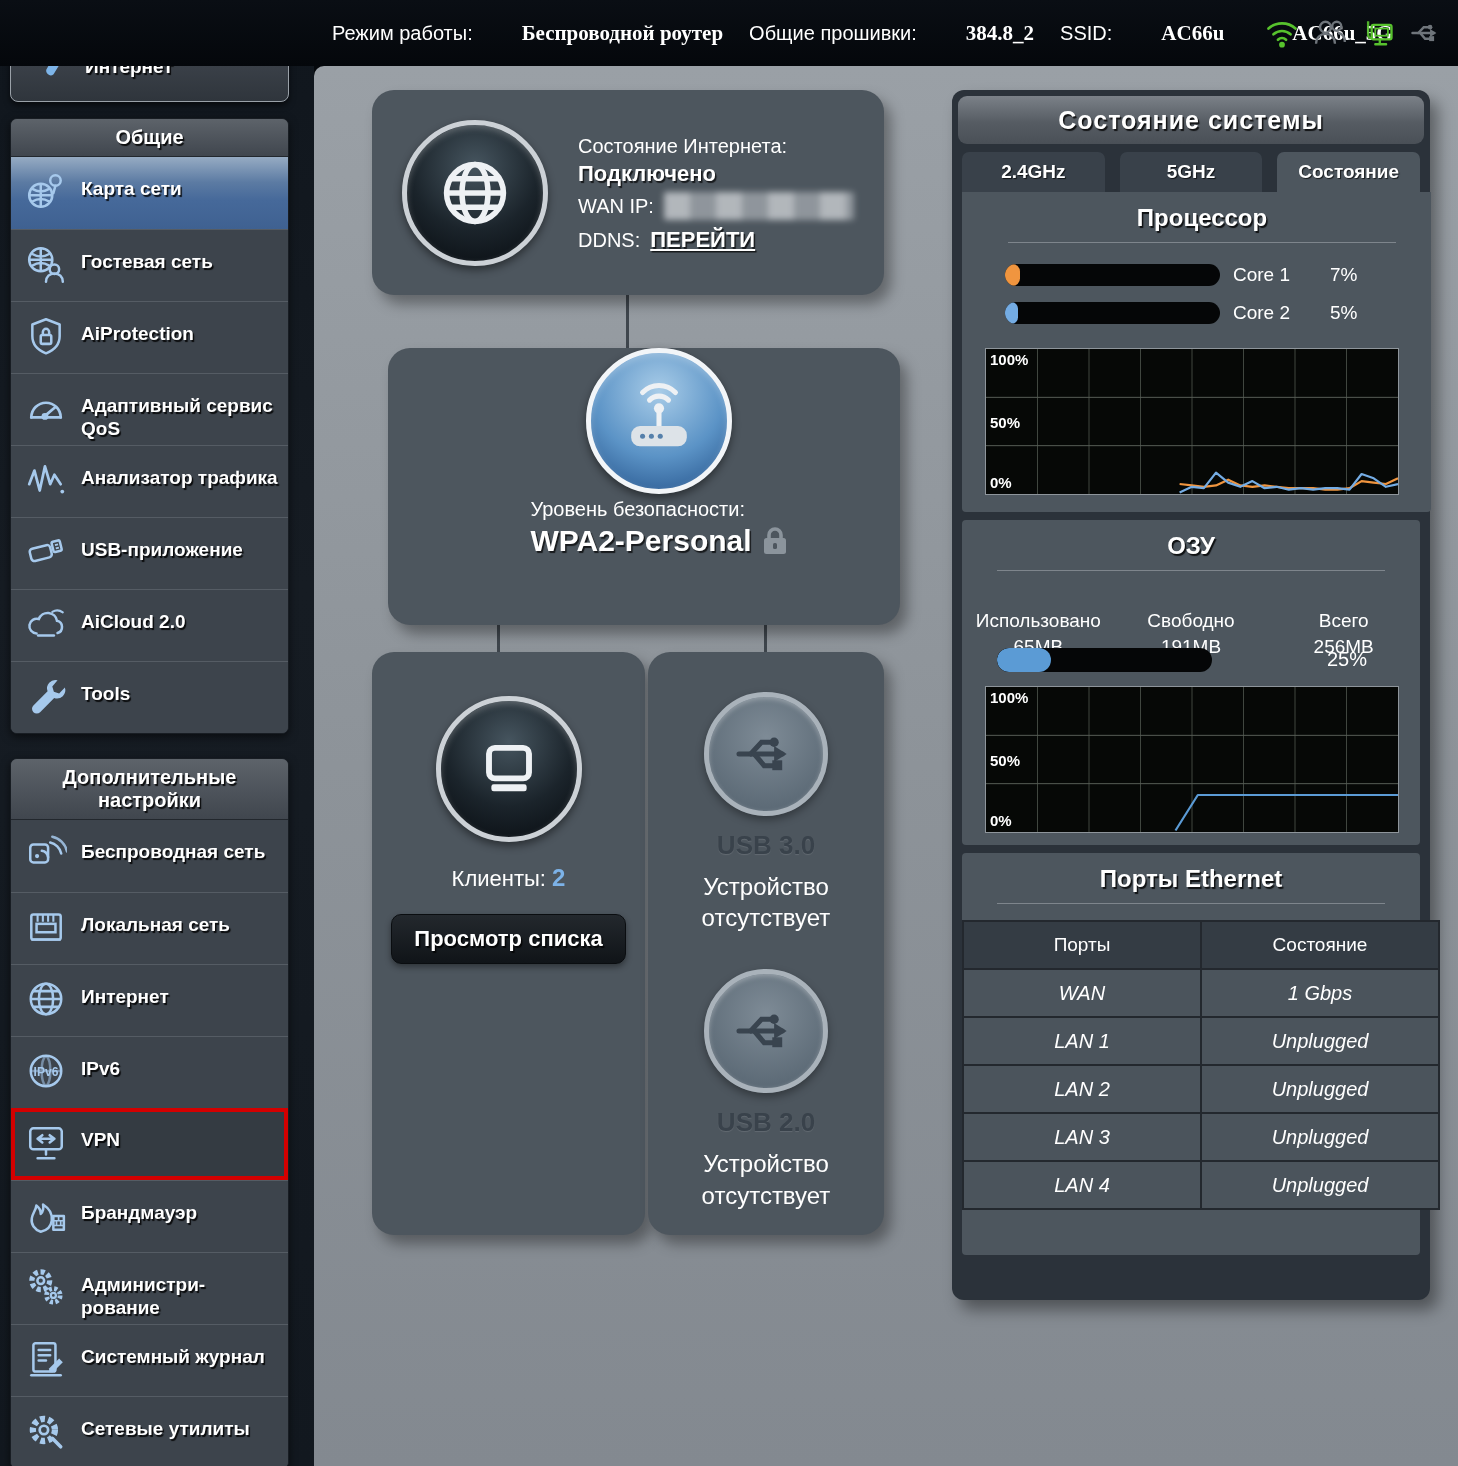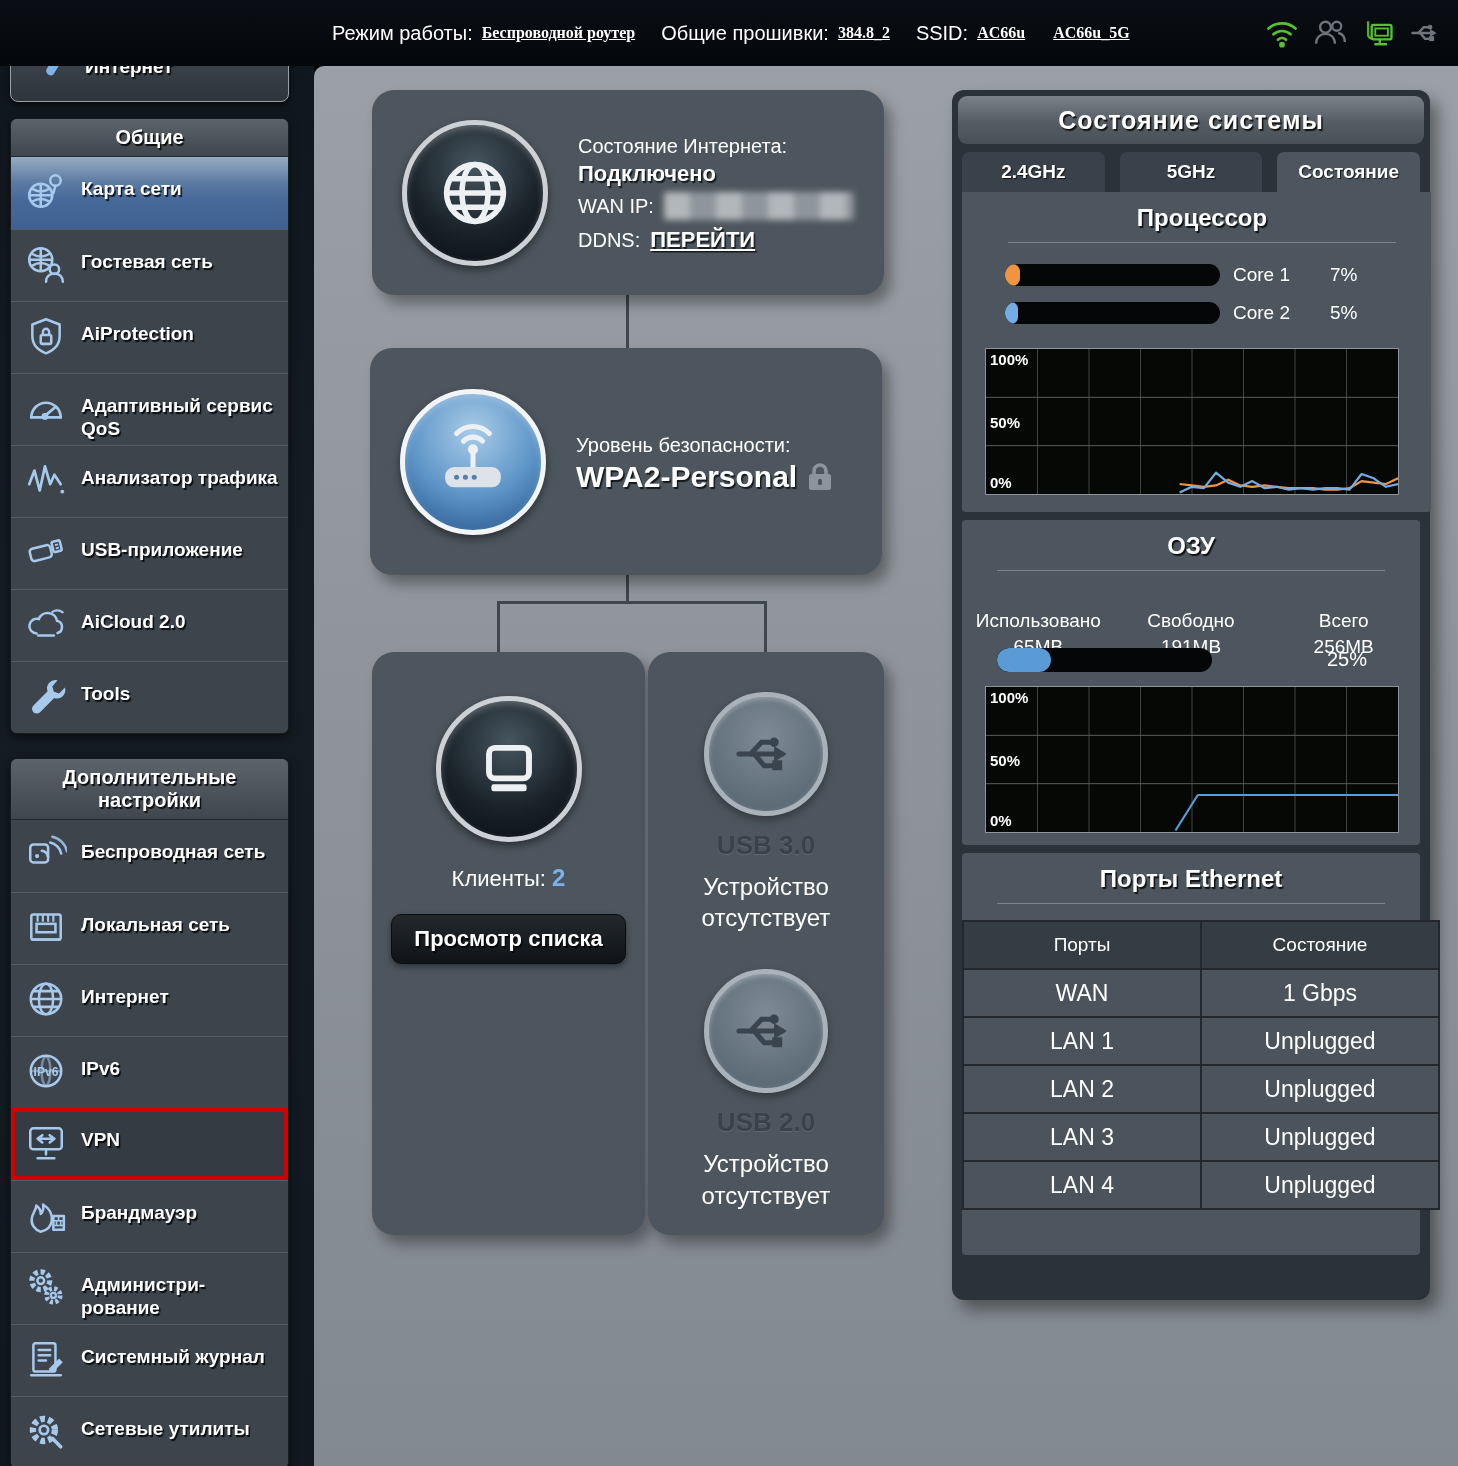--- a/index.html
+++ b/index.html
@@ -5,21 +5,21 @@
   html,body{margin:0;padding:0;}
   body{
     width:1458px;height:1466px;position:relative;overflow:hidden;
     background:#05080c;
     font-family:"Liberation Sans",sans-serif;
     -webkit-font-smoothing:antialiased;
   }
   
   .topbar{position:absolute;left:0;top:0;width:1458px;height:66px;background:linear-gradient(180deg,#0a0e14,#04070b);color:#fff;}
   .tb-text{position:absolute;left:332px;top:0;height:66px;display:flex;align-items:center;gap:9px;font-size:20px;white-space:nowrap;}
-  .tb-link{font-family:"Liberation Serif",serif;font-weight:bold;font-size:16px;color:#fff;text-decoration:underline;cursor:pointer;}
+  .tb-link{font-family:"Liberation Serif",serif;font-weight:bold;font-size:21px;color:#fff;cursor:pointer;margin-left:40px;}
   .tb-icons{position:absolute;right:14px;top:0;height:66px;display:flex;align-items:center;gap:12px;}
   .tb-ico{width:36px;height:36px;}
   
   .sidebar{position:absolute;left:0;top:0;width:314px;height:1466px;background:linear-gradient(180deg,#10161d,#161c23 40%,#12181f);}
   .quick-setup{position:absolute;left:10px;top:8px;width:277px;height:92px;border-radius:8px;
     background:linear-gradient(180deg,#80868d,#565c63 45%,#3c424a 55%,#2f353c);
     border:1px solid #9aa1a8;box-shadow:0 3px 6px rgba(0,0,0,.6);display:flex;align-items:center;cursor:pointer;}
   .qs-ico{width:58px;height:58px;margin:0 6px 0 10px;flex:0 0 auto;}
   .qs-label{color:#fff;font-weight:bold;font-size:19px;line-height:1.25;text-shadow:1.5px 1.5px 1px rgba(0,0,0,.85);}
   .side-section{position:absolute;left:10px;width:277px;border-radius:7px;background:#3d444c;
@@ -34,21 +34,21 @@
   .side-item.selected{background:linear-gradient(180deg,#96abc3,#5c7ba3 35%,#46699a 60%,#3f6191);}
   .side-item.highlighted{border:4px solid #d40000;padding:9px 4px 0 10px;background:#343b42;}
   .side-ico{width:42px;height:42px;flex:0 0 auto;margin-right:14px;color:#a6c9ec;}
   .side-label{color:#fff;font-weight:bold;font-size:19px;line-height:1.2;padding-top:8px;
     text-shadow:1.5px 1.5px 1px rgba(0,0,0,.85);max-width:198px;}
   
   .main-bg{position:absolute;left:314px;top:66px;width:1144px;height:1400px;
     background:linear-gradient(180deg,#9aa0a6,#8d9399 50%,#838990);border-top-left-radius:10px;}
   .card{position:absolute;background:#4d565e;border-radius:22px;box-shadow:7px 9px 14px rgba(0,0,0,.35);}
   .card-internet{left:58px;top:24px;width:512px;height:205px;display:flex;align-items:center;}
-  .card-security{left:56px;top:282px;width:512px;height:227px;display:flex;align-items:center;}
+  .card-security{left:74px;top:282px;width:512px;height:277px;display:flex;align-items:center;flex-direction:column;}
   .card-clients{left:58px;top:586px;width:273px;height:583px;}
   .card-usb{left:334px;top:586px;width:236px;height:583px;}
   .conn{position:absolute;background:#3f464d;}
   .round-btn{width:136px;height:136px;border-radius:50%;flex:0 0 auto;cursor:pointer;
     display:flex;align-items:center;justify-content:center;
     border:5px solid #ccd1d6;box-shadow:0 4px 8px rgba(0,0,0,.45), inset 0 3px 6px rgba(255,255,255,.25);}
   .round-btn.dark{background:radial-gradient(circle at 50% 30%, #46555f, #1b242b 55%, #0b1015 90%);}
   .round-btn.blue{border-color:#f2f5f8;background:radial-gradient(circle at 50% 28%, #a8cce8, #5b93c6 55%, #2f5f96 90%);}
   .round-btn.flat{border-color:#a9b2ba;background:radial-gradient(circle at 50% 35%, #7e8b96, #5d6b77 75%);
     box-shadow:0 4px 8px rgba(0,0,0,.35), inset 0 2px 5px rgba(255,255,255,.3);}
@@ -94,21 +94,21 @@
   .core-pct{position:absolute;left:368px;top:2px;color:#fff;font-size:19px;}
   .chart{position:absolute;left:23px;width:412px;height:145px;background:#060806;border:1px solid #8e959b;}
   .chart-cpu{top:156px;} .chart-ram{top:166px;}
   .ram-cols{position:absolute;top:64px;left:0;width:458px;display:flex;text-align:center;color:#fff;font-size:19px;}
   .ram-col{flex:1;line-height:1.35;margin-top:24px;}
   .ram-bar{position:absolute;left:35px;top:128px;width:215px;height:24px;background:#050607;border-radius:12px;overflow:hidden;}
   .ram-fill{height:100%;border-radius:12px;}
   .ram-pct{position:absolute;left:365px;top:128px;color:#fff;font-size:20px;}
   .eth-table{border-collapse:collapse;margin:16px auto 0;width:478px;}
   .eth-table th{background:#343c44;color:#fff;font-weight:normal;font-size:19px;height:44px;border:2px solid #23282e;}
-  .eth-table td{background:#4b545c;color:#fff;font-size:23px;height:44px;text-align:center;border:2px solid #23282e;}
+  .eth-table td{background:#4b545c;color:#fff;font-size:20px;height:44px;text-align:center;border:2px solid #23282e;font-style:italic;}
   svg{display:block;}
   .defs{position:absolute;width:0;height:0;}
 </style>
 </head>
 <body>
 
 <svg class="defs" xmlns="http://www.w3.org/2000/svg">
   <defs>
     <g id="i-map" fill="none" stroke="currentColor" stroke-width="2.4" stroke-linecap="round">
       <circle cx="15" cy="24" r="11"></circle>

